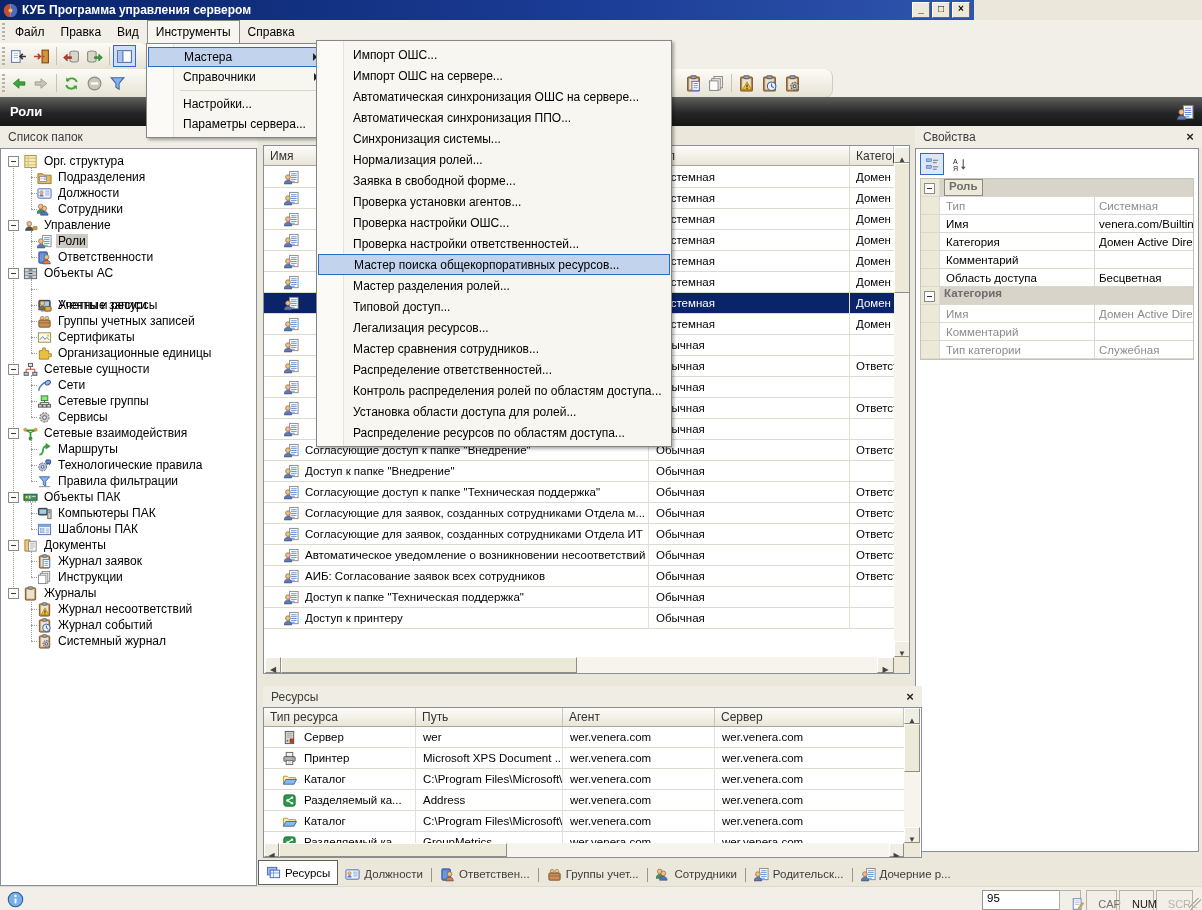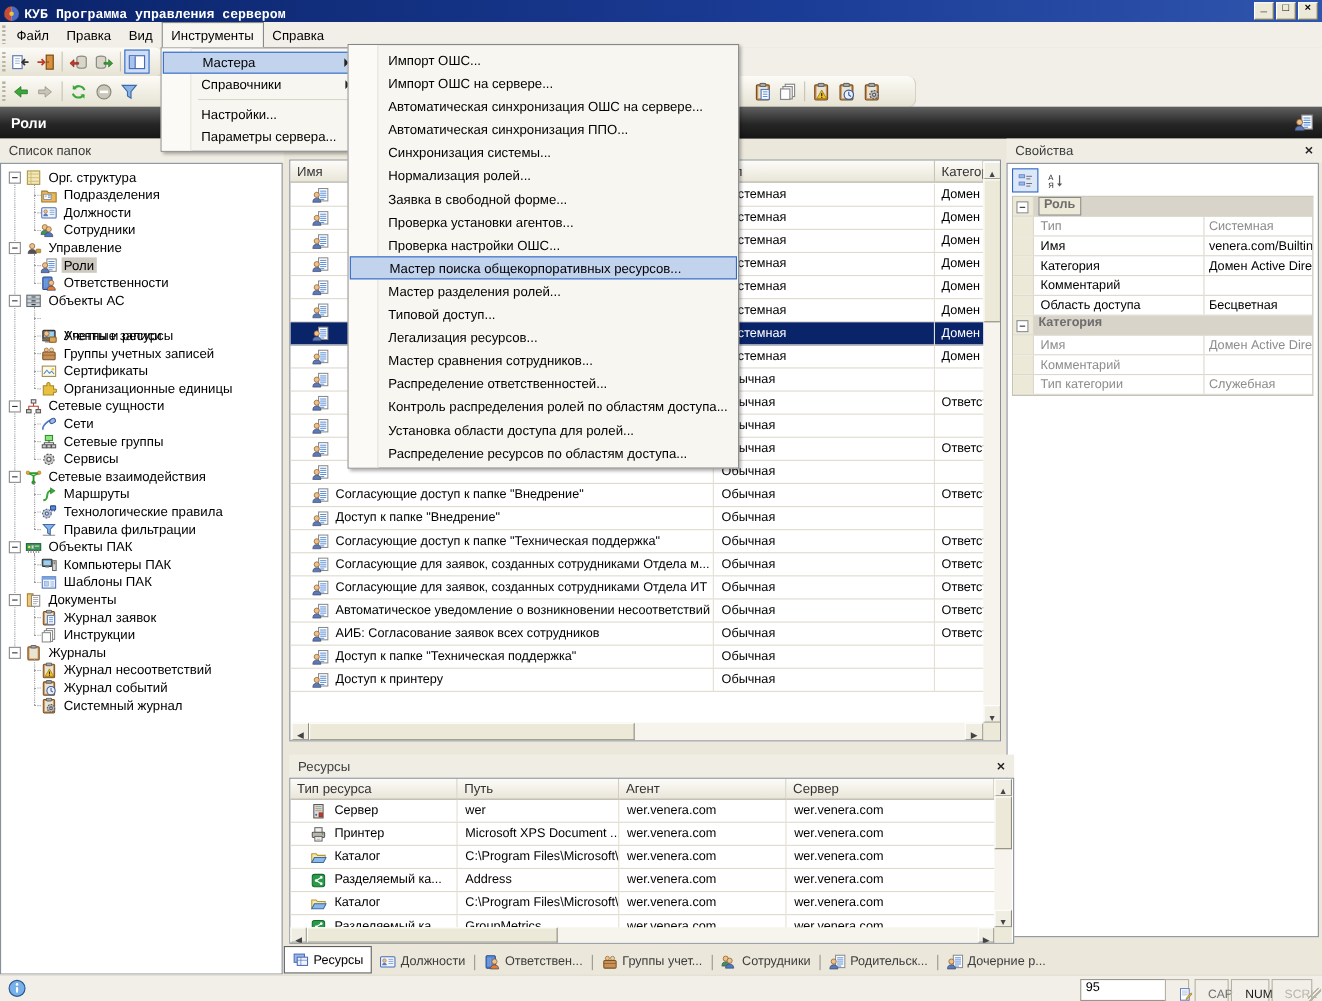--- a/index.html
+++ b/index.html
@@ -2,21 +2,21 @@
 <html><head>
 <meta charset="utf-8">
 <style>
   html,body{margin:0;padding:0;}
   body{width:1202px;height:910px;overflow:hidden;font-family:"Liberation Sans",sans-serif;background:#ebe8db;}
   .win{position:relative;width:1202px;height:910px;background:#ebe8db;overflow:hidden;}
   .abs{position:absolute;}
   .ic{display:inline-block;vertical-align:middle;line-height:0;}
 
   
-  .titlebar{left:0;top:0;width:1202px;height:20px;background:linear-gradient(90deg,#0a246a,#1b3c96 60%,#2f55ad);display:flex;align-items:flex-end;font-family:Liberation Mono, monospace;}
+  .titlebar{left:0;top:0;width:974px;height:20px;background:linear-gradient(90deg,#0a246a,#1b3c96 60%,#2f55ad);display:flex;align-items:center;}
   .titlebar .t{color:#fff;font-weight:bold;font-size:12px;margin-left:4px;}
   .winbtns{position:absolute;right:4px;top:2px;display:flex;gap:2px;}
   .wb{width:16px;height:14px;background:#ece9d8;border:1px solid #fff;border-right-color:#6a6a5a;border-bottom-color:#6a6a5a;font-size:10px;line-height:12px;text-align:center;color:#000;font-weight:bold;}
 
   
   .menubar{left:0;top:20px;width:1202px;height:23px;background:#f1efe7;display:flex;align-items:stretch;border-bottom:1px solid #e2dfd2;}
   .grip{width:3px;margin:3px 2px 3px 2px;background:repeating-linear-gradient(#b6b3a4 0 2px,transparent 2px 4px);}
   .mb-item{padding:0 8px;font-size:12px;color:#000;display:flex;align-items:center;}
   .mb-item.open{background:#f7f6f1;border:1px solid #8a8a8a;border-bottom:none;position:relative;z-index:60;}
 
@@ -1343,20 +1343,23 @@
       </div>
       <div class="mi" style="height: 21px;">
         <span>Заявка в свободной форме...</span>
       </div>
       <div class="mi" style="height: 21px;">
         <span>Проверка установки агентов...</span>
       </div>
       <div class="mi" style="height: 21px;">
         <span>Проверка настройки ОШС...</span>
       </div>
+      <div class="mi" style="height: 21px;">
+        <span>Проверка настройки ответственностей...</span>
+      </div>
       <div class="mi hl" style="height: 21px;">
         <span>Мастер поиска общекорпоративных ресурсов...</span>
       </div>
       <div class="mi" style="height: 21px;">
         <span>Мастер разделения ролей...</span>
       </div>
       <div class="mi" style="height: 21px;">
         <span>Типовой доступ...</span>
       </div>
       <div class="mi" style="height: 21px;">

